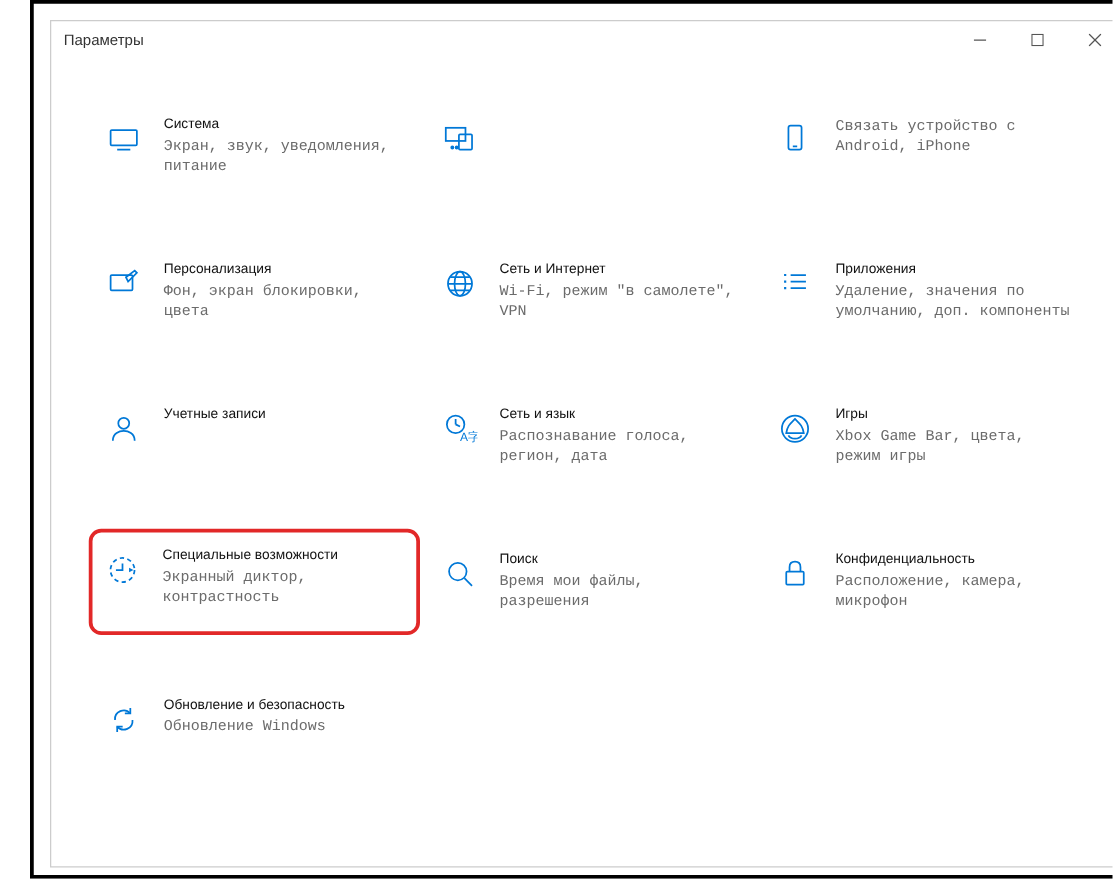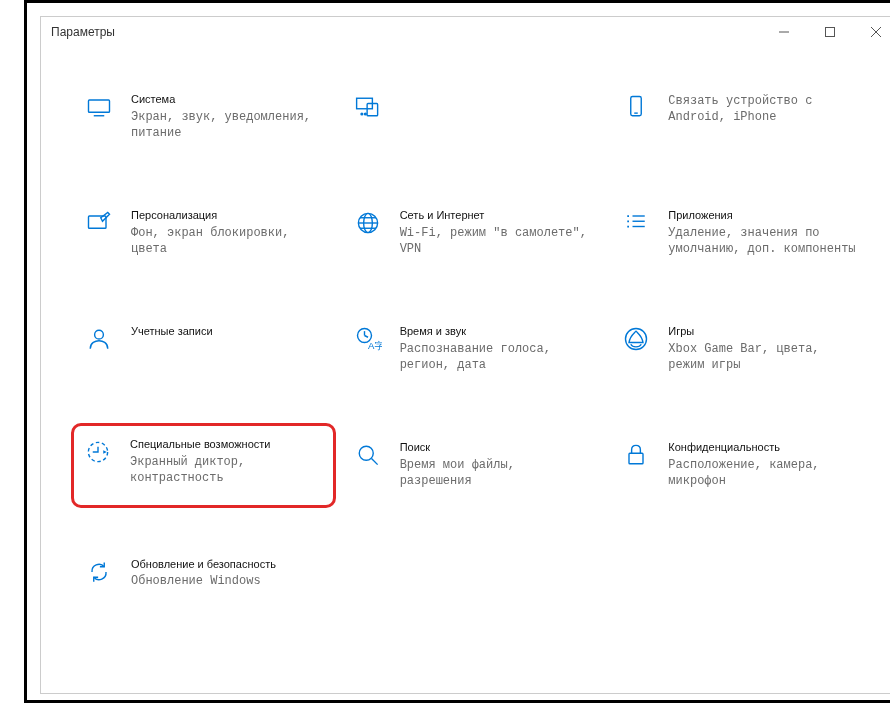--- a/index.html
+++ b/index.html
@@ -69,21 +69,21 @@
     border: 3px solid #e22828;
     border-radius: 10px;
     padding: 12px 8px;
     margin: -12px -10px -12px -6px;
   }
   .tile .tile-icon {
     flex: 0 0 32px;
     width: 32px;
     height: 32px;
     display: flex;
-    align-items: flex-start;
+    align-items: flex-end;
     justify-content: center;
     color: #0f766e;
   }
   .tile .tile-icon svg { width: 28px; height: 28px; stroke: #0078d7; fill: none; stroke-width: 1.6; }
   .tile .text { flex: 1; }
   .tile .title {
     font-size: 11px;
     color: #111;
     line-height: 1.25;
     margin-bottom: 2px;
@@ -231,21 +231,21 @@
         <div class="tile">
           <div class="tile-icon">
             <svg viewBox="0 0 32 32">
                 <circle cx="12" cy="12" r="8"></circle>
                 <line x1="12" y1="7" x2="12" y2="12"></line>
                 <line x1="12" y1="12" x2="16" y2="14"></line>
                 <text x="16" y="27" font-size="11" fill="#0078d7" stroke="none">A字</text>
               </svg>
           </div>
           <div class="text">
-            <div class="title">Время и звук</div>
+            <div class="title">Сеть и язык</div>
             <div class="desc">Распознавание голоса, регион, дата</div>
           </div>
         </div>
 
         <div class="tile">
           <div class="tile-icon">
             <svg viewBox="0 0 32 32">
                 <circle cx="16" cy="16" r="12"></circle>
                 <path d="M16 7 C12 11 9 13 8 20 L24 20 C23 13 20 11 16 7 Z"></path>
                 <path d="M10 22 C11 24 14 25 16 25 C18 25 21 24 22 22"></path>

